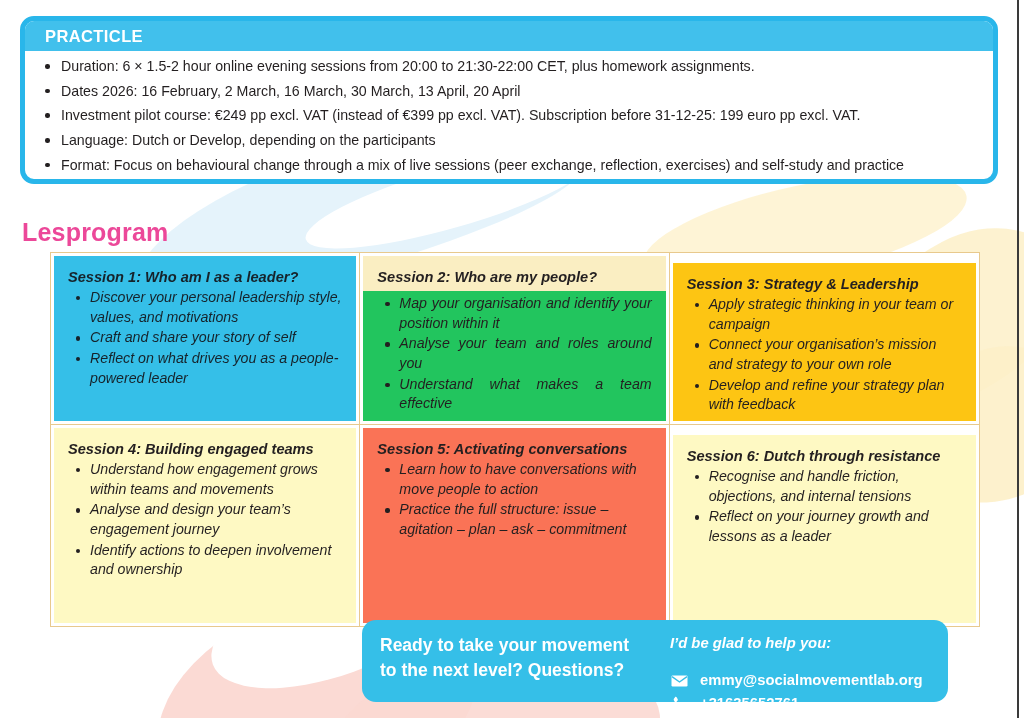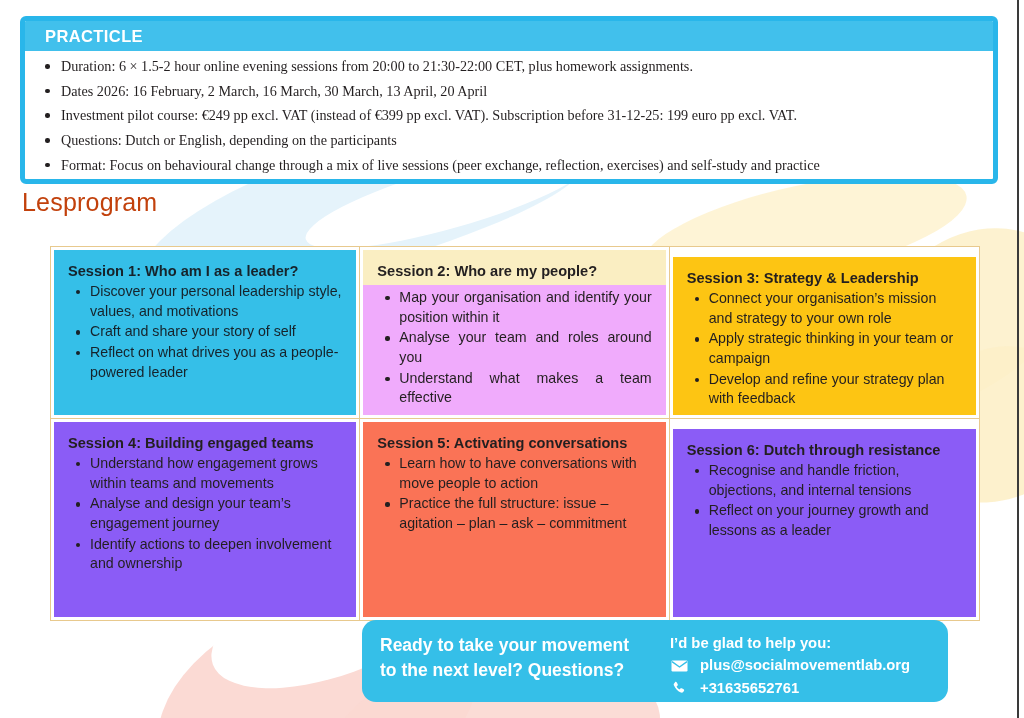--- a/index.html
+++ b/index.html
@@ -74,71 +74,71 @@
   }
   .edge-right{
     position:absolute;right:5px;top:0;width:2px;height:718px;
     background:#3a3a3a;
   }
 
   
   .practicle-box{
     position:absolute;left:20px;top:16px;width:978px;height:168px;
     border:5px solid #29b6ea;
-    border-radius:6px;
+    border-radius:14px;
     background:#ffffff;
     box-sizing:border-box;
     overflow:hidden;
   }
   .practicle-head{
     height:30px;
     background:#41c0ec;
     display:flex;align-items:center;
     padding:0 0 0 20px;
     box-sizing:border-box;
   }
   .practicle-head span{
     color:#ffffff;font-weight:bold;font-size:16.5px;letter-spacing:.4px;
   }
   .practicle-body{
     padding:6px 14px 0 14px;
-    font-family:Liberation Serif, serif;
   }
   ul.pr-list{
     list-style:none;margin:0;padding:0;
   }
   ul.pr-list li{
     position:relative;
     padding-left:22px;
     margin:0 0 5.5px 0;
     font-size:14.2px;
     color:#231f20;
     line-height:1.35;
   }
   ul.pr-list li:before{
     content:"";position:absolute;left:6px;top:7px;
     width:4.5px;height:4.5px;border-radius:50%;background:#231f20;
   }
 
   
   .lesprogram-title{
-    position:absolute;left:22px;top:188px;
-    font-size:25px;font-weight:normal;color:#c2410c;
+    position:absolute;left:22px;top:218px;
+    font-size:25px;font-weight:bold;color:#ec4899;
     letter-spacing:.2px;
   }
 
   
   .grid{
-    position:absolute;left:50px;top:246px;width:930px;height:375px;
+    position:absolute;left:50px;top:252px;width:930px;height:375px;
     border:1.6px solid #e8c98d;
     box-sizing:border-box;
     background:#ffffff;
     display:grid;
     grid-template-columns:1fr 1fr 1fr;
     grid-template-rows:172px 1fr;
+    font-style:italic;
   }
   .cell{
     position:relative;
     box-sizing:border-box;
     border-right:1.6px solid #e8c98d;
     border-bottom:1.6px solid #e8c98d;
     padding:3px;
     background:#ffffff;
   }
   .cell:nth-child(3n){border-right:none;margin-top:7px;}
@@ -175,30 +175,30 @@
   .card.blue{background:#35bfe8;}
   .card.blue h3,.card.blue li{color:#16232b;}
   .card.blue li:before{background:#16232b;}
 
   .card.amber{background:#fdc513;}
   .card.amber h3,.card.amber li{color:#231f20;}
 
   .card.coral{background:#fa7356;}
   .card.coral h3,.card.coral li{color:#231f20;}
 
-  .card.yellowhead{background:#f0abfc;padding:0;}
+  .card.yellowhead{background:#22c55e;padding:0;}
   .card.yellowhead .hd{
     background:#faeec2;
     padding:12px 14px 5px 14px;
   }
   .card.yellowhead .hd h3{margin:0;}
   .card.yellowhead .bd{padding:3px 14px 24px 14px;}
   .card.yellowhead .bd li{text-align:justify;}
 
-  .card.plain{background:#8b5cf6;}
+  .card.plain{background:#fef9c3;}
 
   
   .cta{
     position:absolute;left:362px;top:620px;width:586px;height:82px;
     background:#35bfe8;
     border-radius:14px;
     display:flex;
     box-sizing:border-box;
     padding:13px 18px 10px 18px;
   }
@@ -209,21 +209,21 @@
     font-size:17.5px;
     line-height:1.42;
   }
   .cta-right{
     flex:1;
     color:#ffffff;
     font-weight:bold;
     font-size:14.8px;
     line-height:1.42;
   }
-  .cta-right .hdr{margin-bottom:1px;}
+  .cta-right .hdr{margin-bottom:16px;font-style:italic;}
   .cta-row{
     display:flex;align-items:center;gap:12px;margin-bottom:2px;
   }
   .cta-ico{
     width:18px;display:flex;align-items:center;justify-content:center;
     flex:0 0 18px;
   }
   .cta-ico svg{display:block;}
 </style>
 </head>
@@ -242,21 +242,21 @@
 
   <div class="practicle-box">
     <div class="practicle-head">
       <span>PRACTICLE</span>
     </div>
     <div class="practicle-body">
       <ul class="pr-list">
         <li>Duration: 6 × 1.5-2 hour online evening sessions from 20:00 to 21:30-22:00 CET, plus homework assignments.</li>
         <li>Dates 2026: 16 February, 2 March, 16 March, 30 March, 13 April, 20 April</li>
         <li>Investment pilot course: €249 pp excl. VAT (instead of €399 pp excl. VAT). Subscription before 31-12-25: 199 euro pp excl. VAT.</li>
-        <li>Questions: Dutch or English, depending on the participants</li>
+        <li>Language: Dutch or Develop, depending on the participants</li>
         <li>Format: Focus on behavioural change through a mix of live sessions (peer exchange, reflection, exercises) and self-study and practice</li>
       </ul>
     </div>
   </div>
 
   <div class="lesprogram-title">Lesprogram</div>
 
   <div class="grid">
 
     <div class="cell">
@@ -282,22 +282,22 @@
             <li>Understand what makes a team effective</li>
           </ul>
         </div>
       </div>
     </div>
 
     <div class="cell">
       <div class="card amber">
         <h3>Session 3: Strategy &amp; Leadership</h3>
         <ul>
+          <li>Apply strategic thinking in your team or campaign</li>
           <li>Connect your organisation’s mission and strategy to your own role</li>
-          <li>Apply strategic thinking in your team or campaign</li>
           <li>Develop and refine your strategy plan with feedback</li>
         </ul>
       </div>
     </div>
 
     <div class="cell">
       <div class="card plain">
         <h3>Session 4: Building engaged teams</h3>
         <ul>
           <li>Understand how engagement grows within teams and movements</li>
@@ -336,21 +336,21 @@
     </div>
     <div class="cta-right">
       <div class="hdr">I’d be glad to help you:</div>
       <div class="cta-row">
         <span class="cta-ico">
           <svg width="17" height="12" viewBox="0 0 17 12" aria-hidden="true">
             <rect x="0.5" y="0.5" width="16" height="11" rx="1.2" fill="#ffffff"></rect>
             <path d="M1 1.6 L8.5 7 L16 1.6" stroke="#35bfe8" stroke-width="1.4" fill="none"></path>
           </svg>
         </span>
-        <span>plus@socialmovementlab.org</span>
+        <span>emmy@socialmovementlab.org</span>
       </div>
       <div class="cta-row">
         <span class="cta-ico">
           <svg width="15" height="15" viewBox="0 0 16 16" aria-hidden="true">
             <path d="M3.2 1.2c.7-.5 1.5-.3 1.9.4l1 1.8c.3.6.2 1.2-.3 1.6l-.7.6c-.2.2-.2.4-.1.6.5 1.1 1.6 2.2 2.7 2.7.2.1.4.1.6-.1l.6-.7c.4-.5 1-.6 1.6-.3l1.8 1c.7.4.9 1.2.4 1.9l-.6.8c-.6.8-1.6 1.1-2.6.8C6.6 11.3 3.3 8 2 4.6c-.4-1-.1-2 .7-2.6z" fill="#ffffff"></path>
           </svg>
         </span>
         <span>+31635652761</span>
       </div>
     </div>

